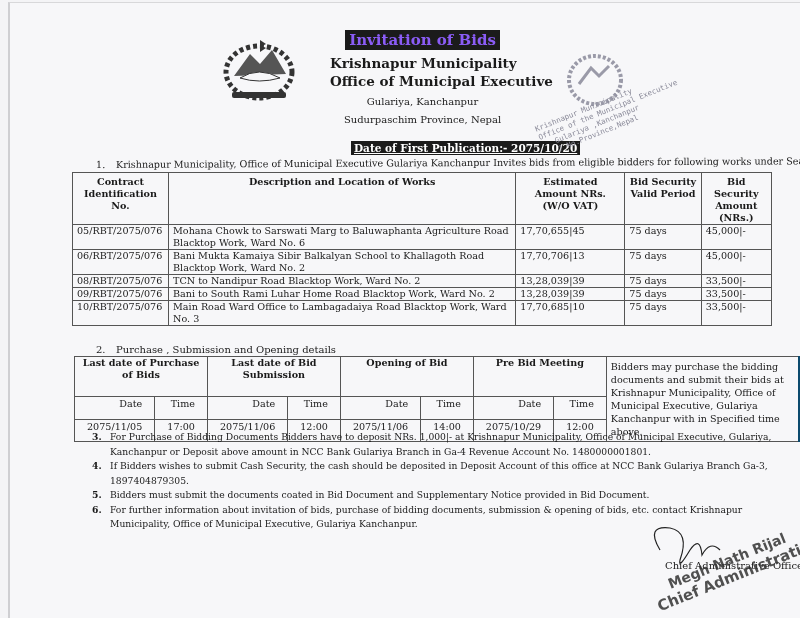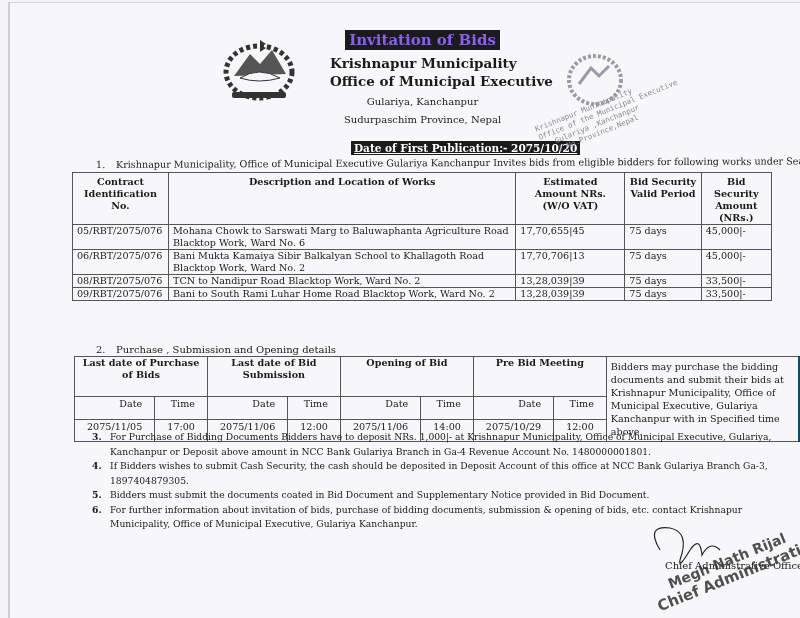--- a/index.html
+++ b/index.html
@@ -123,20 +123,27 @@
         <td class="c">75 days</td>
         <td class="c">33,500|-</td>
       </tr>
       <tr>
         <td>09/RBT/2075/076</td>
         <td>Bani to South Rami Luhar Home Road Blacktop Work, Ward No. 2</td>
         <td class="c">13,28,039|39</td>
         <td class="c">75 days</td>
         <td class="c">33,500|-</td>
       </tr>
+      <tr>
+        <td>10/RBT/2075/076</td>
+        <td>Main Road Ward Office to Lambagadaiya Road Blacktop Work, Ward No. 3</td>
+        <td class="c">17,70,685|10</td>
+        <td class="c">75 days</td>
+        <td class="c">33,500|-</td>
+      </tr>
     </tbody>
 </table>
 
 <div class="section2">
   <span class="para-num">2.</span><span>Purchase , Submission and Opening details</span>
 </div>
 
 <table class="sched">
   <tbody>
       <tr>

